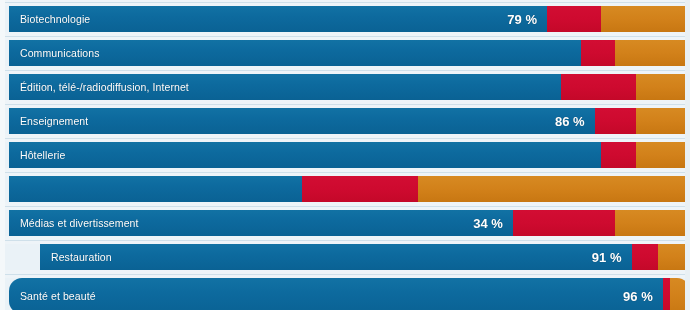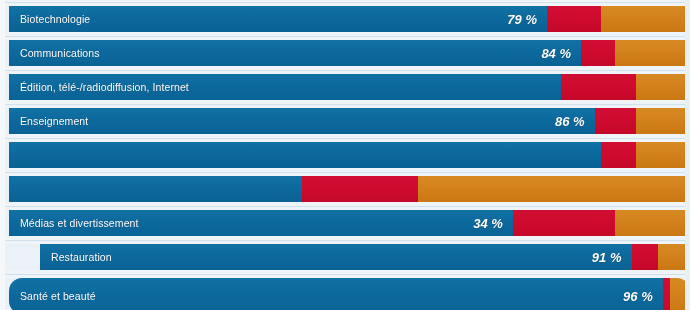--- a/index.html
+++ b/index.html
@@ -86,21 +86,20 @@
     top: 0;
     height: 100%;
     display: flex;
     align-items: center;
     color: #ffffff;
     font-size: 13px;
     font-weight: bold;
     white-space: nowrap;
     z-index: 4;
     text-shadow: 0 0 1px rgba(0,0,0,0.4);
-    font-style: italic;
   }
   .row-gap {
     position: absolute;
     left: 0;
     right: 0;
     height: 8px;
     background: #eef4f8;
     z-index: 2;
   }
   .gapline {
@@ -141,21 +140,20 @@
       </div>
       <div class="row-gap" style="top: 32px;">
         <div class="gapline" style="top: 4px;"></div>
       </div>
       <div class="row" style="top: 40px; height: 26px;">
         <div class="track">
           <div class="seg seg-blue" style="width: 84%;"></div>
           <div class="seg seg-red" style="left: 84%; width: 5%;"></div>
           <div class="seg seg-orange" style="left: 89%; width: 13%;"></div>
           <div class="cat-label">Communications</div>
-          <div class="val-label" style="left: calc(84% - 62px); width: 52px; justify-content: flex-end;">84 %</div>
         </div>
       </div>
       <div class="row-gap" style="top: 66px;">
         <div class="gapline" style="top: 4px;"></div>
       </div>
       <div class="row" style="top: 74px; height: 26px;">
         <div class="track">
           <div class="seg seg-blue" style="width: 81%;"></div>
           <div class="seg seg-red" style="left: 81%; width: 11%;"></div>
           <div class="seg seg-orange" style="left: 92%; width: 10%;"></div>
@@ -176,20 +174,21 @@
         </div>
       </div>
       <div class="row-gap" style="top: 134px;">
         <div class="gapline" style="top: 4px;"></div>
       </div>
       <div class="row" style="top: 142px; height: 26px;">
         <div class="track">
           <div class="seg seg-blue" style="width: 87%;"></div>
           <div class="seg seg-red" style="left: 87%; width: 5%;"></div>
           <div class="seg seg-orange" style="left: 92%; width: 10%;"></div>
+          <div class="cat-label">Hôtellerie</div>
         </div>
       </div>
       <div class="row-gap" style="top: 168px;">
         <div class="gapline" style="top: 4px;"></div>
       </div>
       <div class="row" style="top: 176px; height: 26px;">
         <div class="track">
           <div class="seg seg-blue" style="width: 43%;"></div>
           <div class="seg seg-red" style="left: 43%; width: 17%;"></div>
           <div class="seg seg-orange" style="left: 60%; width: 42%;"></div>

